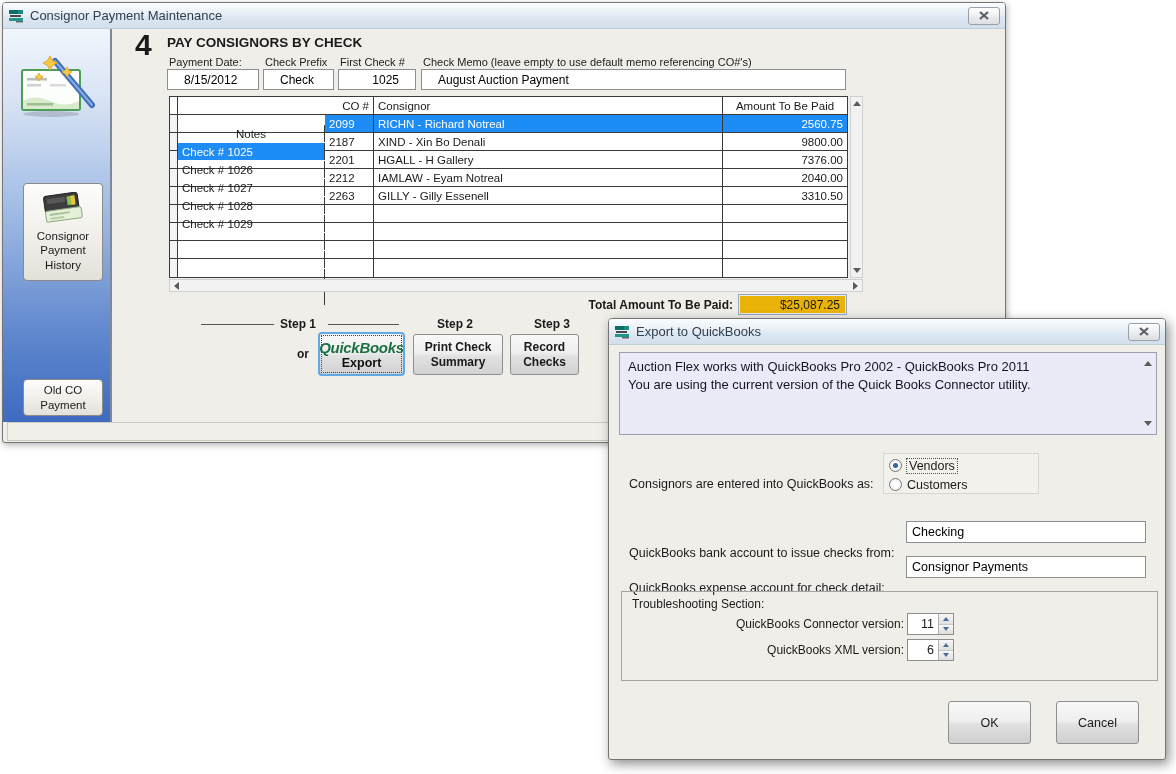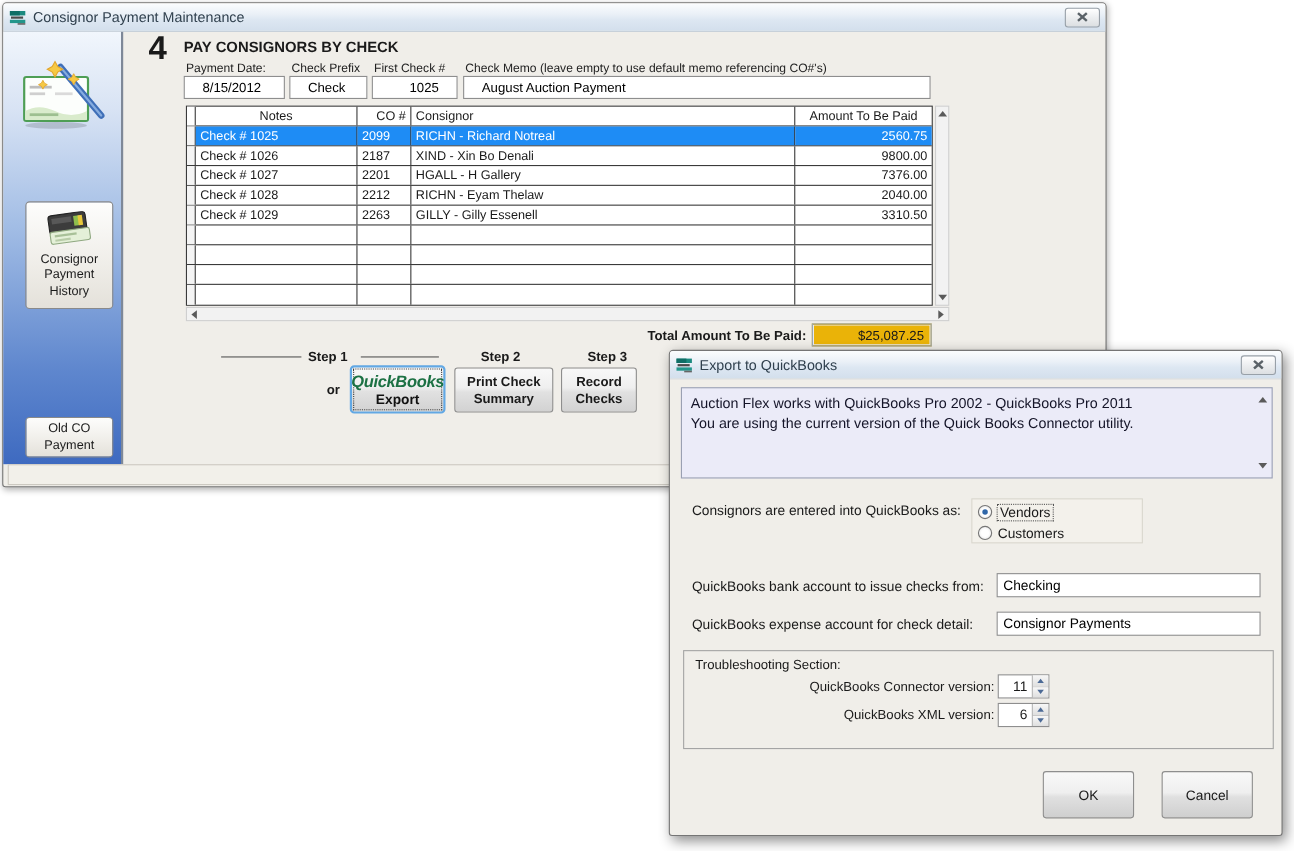--- a/index.html
+++ b/index.html
@@ -43,21 +43,21 @@
 
   
   .grid { position: absolute; left: 166px; top: 93px; width: 679px; border: 1px solid #3A3A3A;
     background: #FFF; font-size: 11.5px; }
   .trow { display: flex; height: 18px; border-bottom: 1px solid #3A3A3A; }
   .trow:last-child { border-bottom: none; }
   .tcell { border-right: 1px solid #3A3A3A; height: 100%; display: flex; align-items: center;
     overflow: hidden; white-space: nowrap; }
   .tcell:last-child { border-right: none; }
   .c-ind { width: 8px; background: #F4F4F4; }
-  .c-notes { width: 147px; padding: 0 4px; }
+  .c-notes { width: 147px; padding: 0 4px; margin-top: 28px; }
   .c-co { width: 49px; padding: 0 4px; }
   .c-cons { width: 349px; padding: 4px 4px; }
   .c-amt { width: 124px; padding: 0 4px; justify-content: flex-end; }
   .thead .c-notes { justify-content: center; }
   .thead .c-co { justify-content: flex-end; }
   .thead .c-amt { justify-content: center; }
   .thead .c-ind { background: #FFF; }
   .row-selected .c-notes, .row-selected .c-co, .row-selected .c-cons, .row-selected .c-amt
     { background: #1E8CF5; color: #FFF; }
 
@@ -88,21 +88,21 @@
     background: linear-gradient(#F8F8F8, #EFEFEF 45%, #E1E1E1 55%, #D2D2D2); }
   .qb-inner { position: absolute; inset: 1px; border: 1px dotted #444; display: flex;
     flex-direction: column; align-items: center; justify-content: center; }
   .qb-brand { font-size: 15px; font-weight: bold; font-style: italic; color: #1C7144; letter-spacing: -0.3px; }
   .qb-sub { font-size: 12.5px; font-weight: bold; color: #111; }
 
   
   .infobox { position: absolute; left: 10px; top: 33px; width: 538px; height: 83px;
     background: #EBEBF8; border: 1px solid #9AA0B2; padding: 5px 22px 5px 8px;
     font-size: 13px; color: #141428; line-height: 1.4; }
-  .dlg-label { position: absolute; font-size: 12.5px; white-space: nowrap; }
+  .dlg-label { position: absolute; font-size: 12.5px; white-space: nowrap; margin-top: 20px; }
   .dlg-input { position: absolute; height: 22px; border: 1px solid #8E8E8E; background: #FFF;
     font-family: "Liberation Sans", sans-serif; font-size: 12.5px; padding: 0 5px; }
   .radio-panel { position: absolute; left: 274px; top: 134px; width: 156px; height: 41px;
     background: #F3F1EB; border: 1px solid #D9D6CE; padding: 2px 12px 0 5px; }
   .radio-row { display: flex; align-items: center; gap: 5px; height: 19px; font-size: 12.5px; }
   .radio { width: 13px; height: 13px; border: 1px solid #767676; border-radius: 50%;
     background: radial-gradient(#FFFFFF 40%, #E2E2E2); position: relative; flex: 0 0 auto; }
   .radio.checked::after { content: ""; position: absolute; left: 3px; top: 3px; width: 5px; height: 5px;
     border-radius: 50%; background: #2F66A8; }
   .focus-dotted { outline: 1px dotted #555; padding: 0 2px; }
@@ -223,21 +223,21 @@
       <div class="tcell c-ind"></div>
       <div class="tcell c-notes">Check # 1027</div>
       <div class="tcell c-co">2201</div>
       <div class="tcell c-cons">HGALL - H Gallery</div>
       <div class="tcell c-amt">7376.00</div>
     </div>
     <div class="trow">
       <div class="tcell c-ind"></div>
       <div class="tcell c-notes">Check # 1028</div>
       <div class="tcell c-co">2212</div>
-      <div class="tcell c-cons">RICHN - Eyam Thelaw</div>
+      <div class="tcell c-cons">IAMLAW - Eyam Notreal</div>
       <div class="tcell c-amt">2040.00</div>
     </div>
     <div class="trow">
       <div class="tcell c-ind"></div>
       <div class="tcell c-notes">Check # 1029</div>
       <div class="tcell c-co">2263</div>
       <div class="tcell c-cons">GILLY - Gilly Essenell</div>
       <div class="tcell c-amt">3310.50</div>
     </div>
     <div class="trow">

